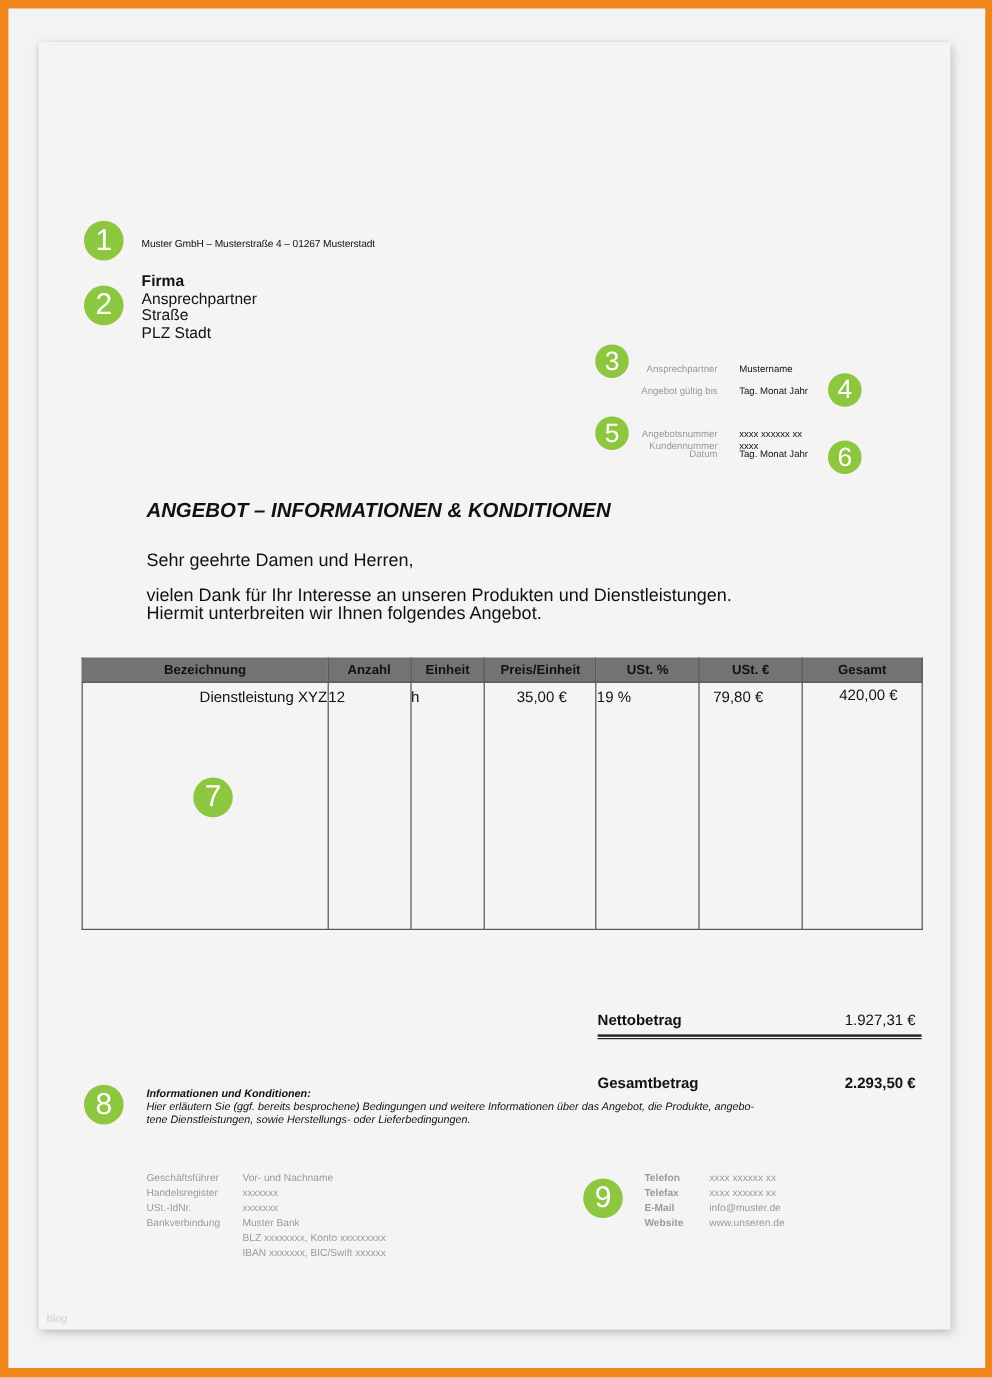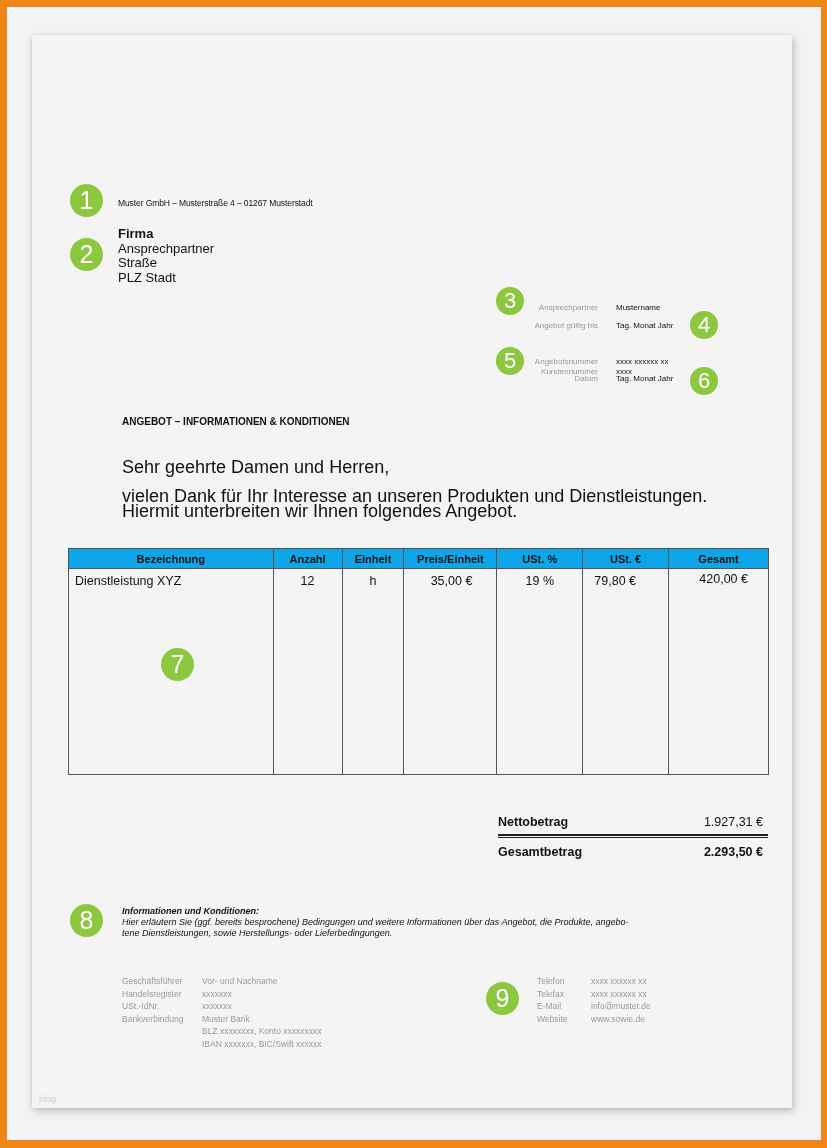--- a/index.html
+++ b/index.html
@@ -25,40 +25,40 @@
     background: #8dc63f; color: #fff; text-align: center;
     font-size: 25px; line-height: 33px; font-weight: normal;
   }
   .badge.sm { width: 28px; height: 28px; line-height: 28px; font-size: 22px; }
   .sender { font-size: 8.5px; letter-spacing: -0.1px; }
   .addr { font-size: 13px; line-height: 14.5px; }
   .addr .b { font-weight: bold; }
   .meta-row { position: absolute; font-size: 8px; height: 12px; line-height: 12px; }
   .meta-label { position: absolute; right: 0; color: #999; text-align: right; white-space: nowrap; }
   .meta-val { position: absolute; left: 0; color: #111; white-space: nowrap; }
-  .title { font-size: 10px; font-weight: bold; }
-  .body-text { font-size: 18px; line-height: 15px; }
+  .title { font-size: 17px; font-weight: bold; font-style: italic; }
+  .body-text { font-size: 15px; line-height: 15px; }
   table.items {
     position: absolute; left: 36px; top: 513px; width: 701px;
     border-collapse: collapse; font-size: 12.5px;
   }
   table.items th {
-    background: #0ea5e9; font-size: 11px; font-weight: bold; height: 19px;
+    background: #737373; font-size: 11px; font-weight: bold; height: 19px;
     border: 1px solid #555; padding: 0; text-align: center;
   }
   table.items td {
     border-left: 1px solid #555; border-right: 1px solid #555; padding: 0;
     vertical-align: top; height: 18px; line-height: 18px;
   }
   table.items tr.last td { border-bottom: 1px solid #555; height: 184px; }
-  .c { text-align: center; }
+  .c { text-align: left; }
   .r { text-align: right; padding-right: 24px !important; }
-  .l { text-align: left; padding-left: 6px !important; }
+  .l { text-align: right; padding-left: 6px !important; }
   .summary { position: absolute; left: 466px; width: 270px; font-size: 12.5px; }
-  .summary .row { position: relative; height: 19px; line-height: 19px; font-weight: bold; }
+  .summary .row { position: relative; height: 19px; line-height: 19px; font-weight: bold; margin-top: 28px; }
   .summary .row .val { position: absolute; right: 5px; font-weight: normal; }
   .summary .row.total .val { font-weight: bold; }
   .dbl { height: 0; border-top: 2px solid #222; border-bottom: 1px solid #222; margin: 2px 0 5px; padding-top: 1px; }
   .info { font-size: 9px; font-style: italic; line-height: 11px; }
   .info .h { font-weight: bold; }
   .footer { font-size: 8.5px; color: #9a9a9a; line-height: 12.5px; }
   .footer .col { position: absolute; }
   .watermark { position: absolute; left: 7px; bottom: 4px; font-size: 9px; color: #d0d0d0; }
 </style>
 </head>
@@ -189,28 +189,28 @@
       <div>xxxxxxx</div>
       <div>xxxxxxx</div>
       <div>Muster Bank</div>
       <div>BLZ xxxxxxxx, Konto xxxxxxxxx</div>
       <div>IBAN xxxxxxx, BIC/Swift xxxxxx</div>
     </div>
   </div>
 
   <div class="badge" style="left:454px; top:947px;">9</div>
   <div class="abs footer" style="left:505px; top:940px;">
-    <div class="col" style="left:0; top:0; width:55px;">
+    <div class="col" style="left:0; top:0; width:55px;font-weight:bold;">
       <div>Telefon</div>
       <div>Telefax</div>
       <div>E-Mail</div>
       <div>Website</div>
     </div>
     <div class="col" style="left:54px; top:0; width:120px; white-space:nowrap;">
       <div>xxxx xxxxxx xx</div>
       <div>xxxx xxxxxx xx</div>
       <div>info@muster.de</div>
-      <div>www.sowie.de</div>
+      <div>www.unseren.de</div>
     </div>
   </div>
 
   <div class="watermark">blog</div>
 </div>
 
 </body></html>

